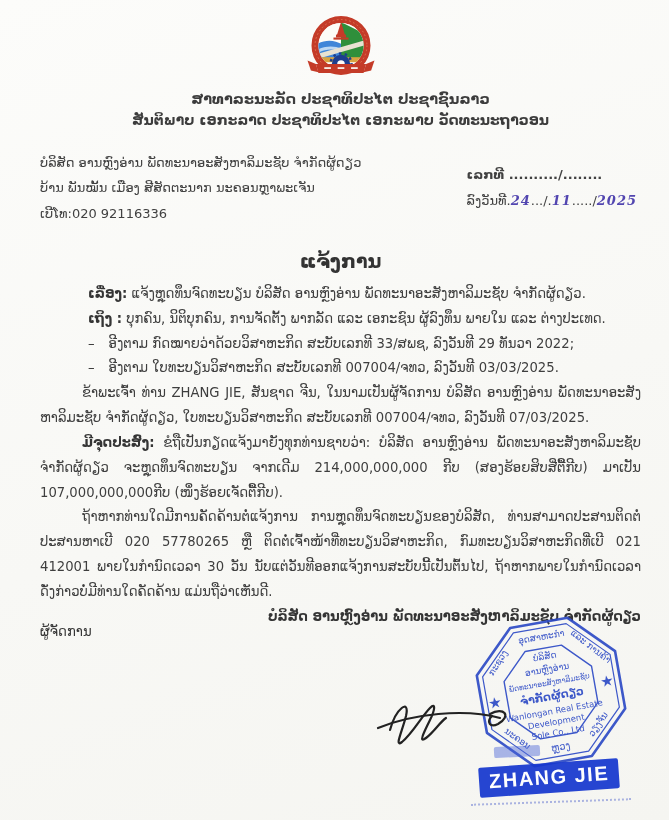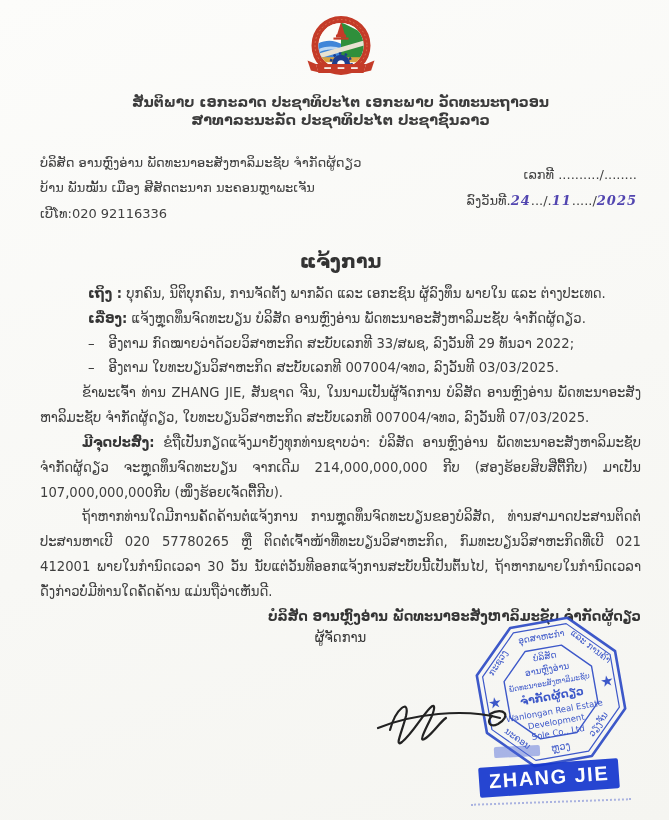--- a/index.html
+++ b/index.html
@@ -14,33 +14,33 @@
     box-sizing:border-box;
     padding:0 28px 0 40px;
   }
   .emblem{width:84px;margin:12px auto 2px;display:block;}
   .hline{text-align:center;font-weight:bold;color:#3c3c3c;}
   .hline1{font-size:14.5px;margin-top:2px;}
   .hline2{font-size:14px;margin-top:5px;}
   .info-row{display:flex;justify-content:space-between;align-items:flex-start;margin-top:22px;}
   .sender{font-size:13px;line-height:1.95;color:#414141;}
   .refblock{font-size:13px;line-height:2.0;color:#414141;margin-top:12px;padding-right:4px;}
-  .refblock .num{text-align:right;}
+  .refblock .num{text-align:left;font-weight:bold;}
   .hw{color:#5246b0;font-style:italic;font-weight:bold;font-family:"DejaVu Serif","Liberation Serif",serif;letter-spacing:1px;}
   .title{text-align:center;font-size:19px;font-weight:bold;color:#333;margin-top:24px;}
   .body{margin-top:10px;font-size:13.2px;line-height:1.88;text-align:justify;color:#3e3e3e;}
   .body p{margin:0;}
   .lead{text-indent:48px;}
   .b{font-weight:bold;color:#353535;}
   .ref-item{padding-left:48px;display:flex;gap:14px;}
   .ref-item .dash{flex:0 0 auto;}
   .para{text-indent:42px;}
   .signoff{margin-top:4px;display:flex;flex-direction:column;align-items:flex-end;}
   .signoff .co{font-weight:bold;font-size:13.2px;color:#353535;}
-  .signoff .role{font-size:13.2px;width:100%;text-align:center;margin-top:6px;}
+  .signoff .role{font-size:13.2px;width:100%;margin-top:0;}
   .stamp-wrap{position:absolute;left:443px;top:606px;width:216px;height:172px;opacity:.92;}
   .sig-wrap{position:absolute;left:372px;top:668px;width:150px;height:110px;}
   .smudge{position:absolute;left:494px;top:746px;width:46px;height:11px;background:#4a63d8;opacity:.45;transform:rotate(-3deg);border-radius:2px;}
   .name-stamp{
     position:absolute;left:479px;top:763px;
     background:#1738cf;color:#ffffff;
     font-weight:bold;font-size:20px;letter-spacing:1.5px;
     padding:3px 10px 4px;transform:rotate(-4deg);
     border-radius:2px;opacity:.93;
     font-family:"Liberation Sans","DejaVu Sans",sans-serif;
@@ -76,42 +76,42 @@
       <rect x="41" y="30.5" width="18" height="2.5" fill="#c43b28"></rect>
     </g>
     <path d="M20,62 L80,62 L77,73 L23,73 Z" fill="#c43b28"></path>
     <path d="M20,62 L10,58 L14,70 L23,72 Z" fill="#c43b28"></path>
     <path d="M80,62 L90,58 L86,70 L77,72 Z" fill="#c43b28"></path>
     <rect x="30" y="66" width="8" height="2" fill="#fdfcf7"></rect>
     <rect x="46" y="66" width="8" height="2" fill="#fdfcf7"></rect>
     <rect x="62" y="66" width="8" height="2" fill="#fdfcf7"></rect>
   </svg>
 
+  <div class="hline hline1">ສາທາລະນະລັດ ປະຊາທິປະໄຕ ປະຊາຊົນລາວ</div>
   <div class="hline hline2">ສັນຕິພາບ ເອກະລາດ ປະຊາທິປະໄຕ ເອກະພາບ ວັດທະນະຖາວອນ</div>
-  <div class="hline hline1">ສາທາລະນະລັດ ປະຊາທິປະໄຕ ປະຊາຊົນລາວ</div>
 
   <div class="info-row">
     <div class="sender">
       <div>ບໍລິສັດ ອານຫຼົງອ່ານ ພັດທະນາອະສັງຫາລິມະຊັບ ຈຳກັດຜູ້ດຽວ</div>
       <div>ບ້ານ ພັນໝັ້ນ ເມືອງ ສີສັດຕະນາກ ນະຄອນຫຼາພະເຈັນ</div>
       <div>ເບີໂທ:020 92116336</div>
     </div>
     <div class="refblock">
       <div class="num">ເລກທີ ........../........</div>
       <div>
         <span>ລົງວັນທີ.</span><span class="hw">24</span><span>.../.</span><span class="hw">11</span><span>...../</span><span class="hw">2025</span>
       </div>
     </div>
   </div>
 
   <div class="title">ແຈ້ງການ</div>
 
   <div class="body">
+    <p class="lead"><span class="b">ເລື່ອງ:</span> <span>ແຈ້ງຫຼຸດທຶນຈົດທະບຽນ ບໍລິສັດ ອານຫຼົງອ່ານ ພັດທະນາອະສັງຫາລິມະຊັບ ຈຳກັດຜູ້ດຽວ.</span></p>
     <p class="lead"><span class="b">ເຖິງ :</span> <span>ບຸກຄົນ, ນິຕິບຸກຄົນ, ການຈັດຕັ້ງ ພາກລັດ ແລະ ເອກະຊົນ ຜູ້ລົງທຶນ ພາຍໃນ ແລະ ຕ່າງປະເທດ.</span></p>
-    <p class="lead"><span class="b">ເລື່ອງ:</span> <span>ແຈ້ງຫຼຸດທຶນຈົດທະບຽນ ບໍລິສັດ ອານຫຼົງອ່ານ ພັດທະນາອະສັງຫາລິມະຊັບ ຈຳກັດຜູ້ດຽວ.</span></p>
     <div class="ref-item">
         <span class="dash">–</span>
         <span>ອີງຕາມ ກົດໝາຍວ່າດ້ວຍວິສາຫະກິດ ສະບັບເລກທີ 33/ສພຊ, ລົງວັນທີ 29 ທັນວາ 2022;</span>
       </div>
     <div class="ref-item">
         <span class="dash">–</span>
         <span>ອີງຕາມ ໃບທະບຽນວິສາຫະກິດ ສະບັບເລກທີ 007004/ຈທວ, ລົງວັນທີ 03/03/2025.</span>
       </div>
     <p class="para">ຂ້າພະເຈົ້າ ທ່ານ ZHANG JIE, ສັນຊາດ ຈີນ, ໃນນາມເປັນຜູ້ຈັດການ ບໍລິສັດ ອານຫຼົງອ່ານ ພັດທະນາອະສັງຫາລິມະຊັບ ຈຳກັດຜູ້ດຽວ, ໃບທະບຽນວິສາຫະກິດ ສະບັບເລກທີ 007004/ຈທວ, ລົງວັນທີ 07/03/2025.</p>
     <p class="para"><span class="b">ມີຈຸດປະສົງ:</span> <span>ຂໍຖືເປັນກຽດແຈ້ງມາຍັງທຸກທ່ານຊາບວ່າ: ບໍລິສັດ ອານຫຼົງອ່ານ ພັດທະນາອະສັງຫາລິມະຊັບ ຈຳກັດຜູ້ດຽວ ຈະຫຼຸດທຶນຈົດທະບຽນ ຈາກເດີມ 214,000,000,000 ກີບ (ສອງຮ້ອຍສິບສີ່ຕື້ກີບ) ມາເປັນ 107,000,000,000ກີບ (ໜຶ່ງຮ້ອຍເຈັດຕື້ກີບ).</span></p>

